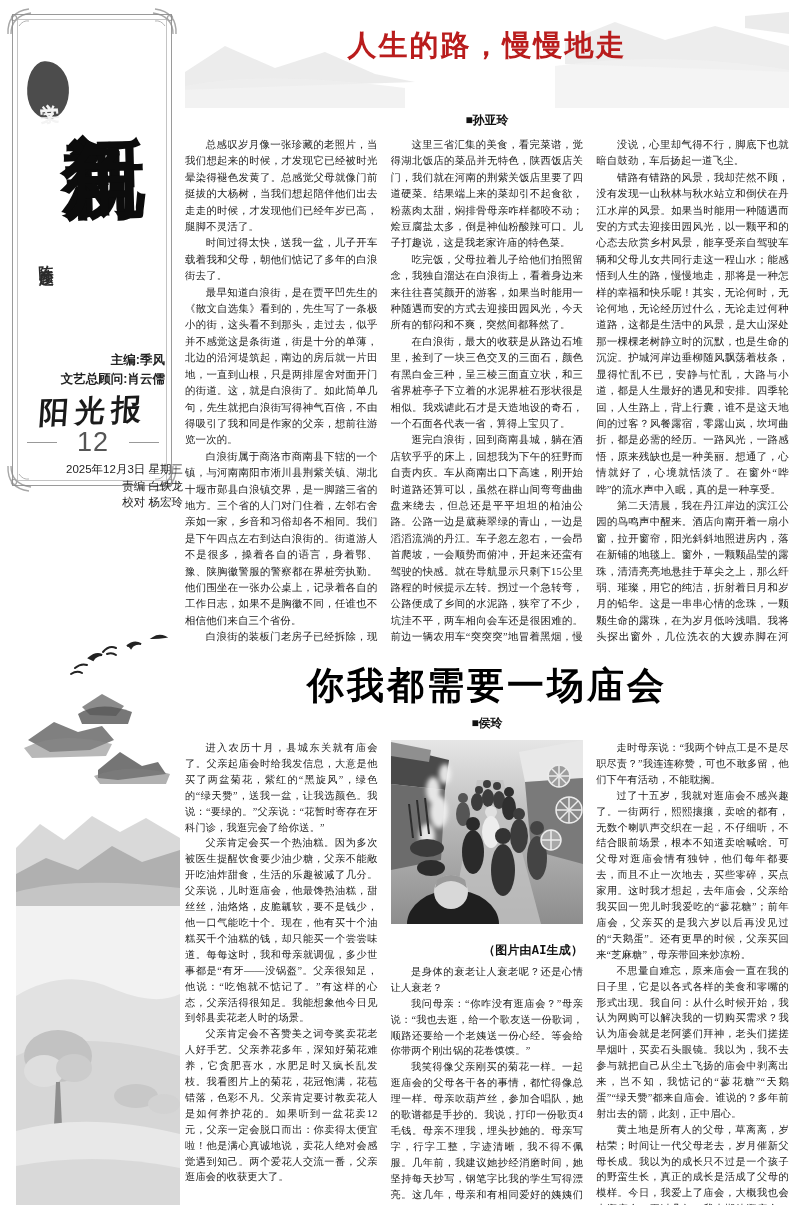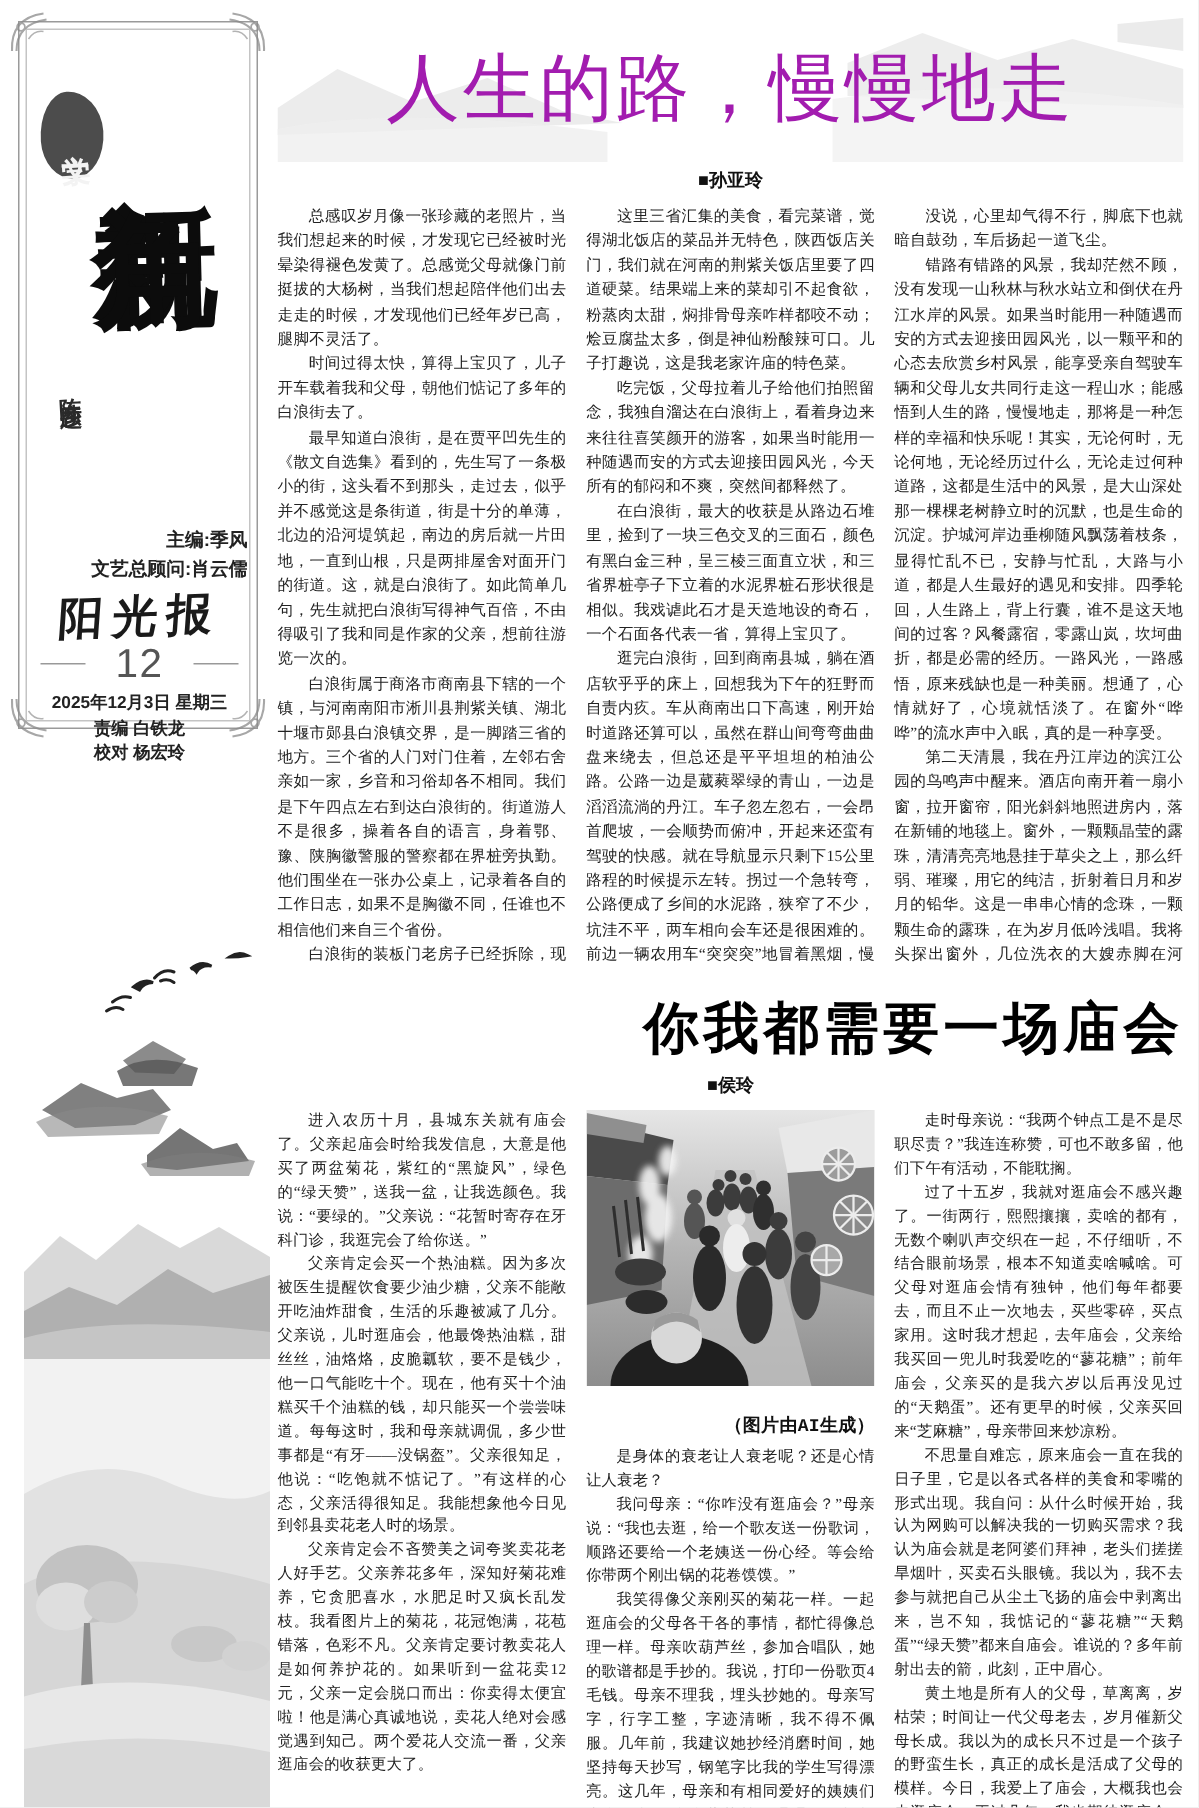--- a/index.html
+++ b/index.html
@@ -62,48 +62,48 @@
     position:absolute; left:0; top:412px; width:160px;
     display:flex; align-items:center; justify-content:center; gap:20px;
     color:#777;
   }
   .page-no-row .dash { width:30px; height:1px; background:#999; }
   .page-no {
     font-size:27px; font-family:"Liberation Sans",sans-serif;
     color:#555; letter-spacing:1px;
   }
   .date-block {
-    position:absolute; left:0; top:446px; width:160px; text-align:center;
+    position:absolute; left:10px; top:446px; width:160px; text-align:right;
     font-family:"Liberation Sans","DejaVu Sans",sans-serif;
-    font-size:11.5px; font-weight:bold; color:#222; line-height:1.45;
+    font-size:11.5px; font-weight:normal; color:#222; line-height:1.45;
   }
   .deco { position:absolute; }
   
   .main { position:absolute; left:185px; top:12px; width:604px; }
   .a1-header { position:relative; width:604px; height:96px; }
   .a1-header .mtn { position:absolute; top:0; left:0; width:100%; height:96px; opacity:.5; }
   .a1-title {
-    position:relative; text-align:center; font-size:49px; font-weight:400;
-    letter-spacing:2px; padding-top:14px; color:#a21caf;
+    position:relative; text-align:center; font-size:29px; font-weight:700;
+    letter-spacing:2px; padding-top:14px; color:#b91c1c;
     font-family:"DejaVu Serif","Liberation Serif",serif;
   }
   .byline {
     text-align:center; font-size:12px; font-weight:bold; color:#111;
     font-family:"Liberation Sans",sans-serif; margin:4px 0 8px 0;
   }
   .cols { display:flex; gap:13px;align-items:center; }
   .col {
     width:192.6px; overflow:hidden; text-align:justify;
     font-size:10.4px; line-height:16.4px; color:#222; letter-spacing:.2px;
   }
   .col p { text-indent:2em; }
   .a1 .col { height:510px; }
   .a2 .col { height:508px; }
   .a2-title {
-    text-align:right; font-size:37px; font-weight:900; letter-spacing:3px;
+    text-align:center; font-size:37px; font-weight:900; letter-spacing:3px;
     color:#000; margin-top:14px;
     font-family:"DejaVu Serif","Liberation Serif",serif;
   }
   .a2 .col { font-size:10.2px; line-height:15.9px; }
   
   .photo { width:192px; height:184px; position:relative; background:#cfcfcf; overflow:hidden; }
   .photo svg { width:100%; height:100%; display:block; }
   .photo-caption {
     text-align:right; font-size:12px; font-weight:bold; color:#111;
     font-family:Liberation Mono, monospace; margin:20px 0 4px 0;
@@ -224,21 +224,21 @@
           <path d="M380 30 L430 10 L480 28 L530 14 L604 34 L604 60 L380 52 Z" fill="#cccccc" opacity=".7"></path>
           <path d="M370 54 Q480 38 604 58 L604 96 L370 96 Z" fill="#e3e3e3" opacity=".8"></path>
           <path d="M560 4 L604 0 L604 22 L560 16 Z" fill="#bdbdbd" opacity=".6"></path>
         </svg>
         <div class="a1-title">人生的路，慢慢地走</div>
       </div>
       <div class="byline">■孙亚玲</div>
       <div class="cols">
         <div class="col">
             <p>总感叹岁月像一张珍藏的老照片，当我们想起来的时候，才发现它已经被时光晕染得褪色发黄了。总感觉父母就像门前挺拔的大杨树，当我们想起陪伴他们出去走走的时候，才发现他们已经年岁已高，腿脚不灵活了。</p>
-            <p>时间过得太快，算得上宝贝了，儿子开车载着我和父母，朝他们惦记了多年的白浪街去了。</p>
+            <p>时间过得太快，送我一盆，儿子开车载着我和父母，朝他们惦记了多年的白浪街去了。</p>
             <p>最早知道白浪街，是在贾平凹先生的《散文自选集》看到的，先生写了一条极小的街，这头看不到那头，走过去，似乎并不感觉这是条街道，街是十分的单薄，北边的沿河堤筑起，南边的房后就一片田地，一直到山根，只是两排屋舍对面开门的街道。这，就是白浪街了。如此简单几句，先生就把白浪街写得神气百倍，不由得吸引了我和同是作家的父亲，想前往游览一次的。</p>
             <p>白浪街属于商洛市商南县下辖的一个镇，与河南南阳市淅川县荆紫关镇、湖北十堰市郧县白浪镇交界，是一脚踏三省的地方。三个省的人门对门住着，左邻右舍亲如一家，乡音和习俗却各不相同。我们是下午四点左右到达白浪街的。街道游人不是很多，操着各自的语言，身着鄂、豫、陕胸徽警服的警察都在界桩旁执勤。他们围坐在一张办公桌上，记录着各自的工作日志，如果不是胸徽不同，任谁也不相信他们来自三个省份。</p>
             <p>白浪街的装板门老房子已经拆除，现大多是贴瓷片安玻璃门的二层钢筋水泥楼房。一座三间黑瓦白墙，中间竖着两层高马头墙的徽式建筑位于街道中心，很是显眼，门头挂着“三省客栈”的招牌。本想尝尝</p>
           </div>
         <div class="col">
             <p>这里三省汇集的美食，看完菜谱，觉得湖北饭店的菜品并无特色，陕西饭店关门，我们就在河南的荆紫关饭店里要了四道硬菜。结果端上来的菜却引不起食欲，粉蒸肉太甜，焖排骨母亲咋样都咬不动；烩豆腐盐太多，倒是神仙粉酸辣可口。儿子打趣说，这是我老家许庙的特色菜。</p>
             <p>吃完饭，父母拉着儿子给他们拍照留念，我独自溜达在白浪街上，看着身边来来往往喜笑颜开的游客，如果当时能用一种随遇而安的方式去迎接田园风光，今天所有的郁闷和不爽，突然间都释然了。</p>
             <p>在白浪街，最大的收获是从路边石堆里，捡到了一块三色交叉的三面石，颜色有黑白金三种，呈三棱三面直立状，和三省界桩亭子下立着的水泥界桩石形状很是相似。我戏谑此石才是天造地设的奇石，一个石面各代表一省，算得上宝贝了。</p>
             <p>逛完白浪街，回到商南县城，躺在酒店软乎乎的床上，回想我为下午的狂野而自责内疚。车从商南出口下高速，刚开始时道路还算可以，虽然在群山间弯弯曲曲盘来绕去，但总还是平平坦坦的柏油公路。公路一边是葳蕤翠绿的青山，一边是滔滔流淌的丹江。车子忽左忽右，一会昂首爬坡，一会顺势而俯冲，开起来还蛮有驾驶的快感。就在导航显示只剩下15公里路程的时候提示左转。拐过一个急转弯，公路便成了乡间的水泥路，狭窄了不少，坑洼不平，两车相向会车还是很困难的。前边一辆农用车“突突突”地冒着黑烟，慢腾腾地开得太肉，任凭你把喇叭按得炸天响就是不让，大好的心情立时就随着路况的变化不好了。嘴里</p>
           </div>

